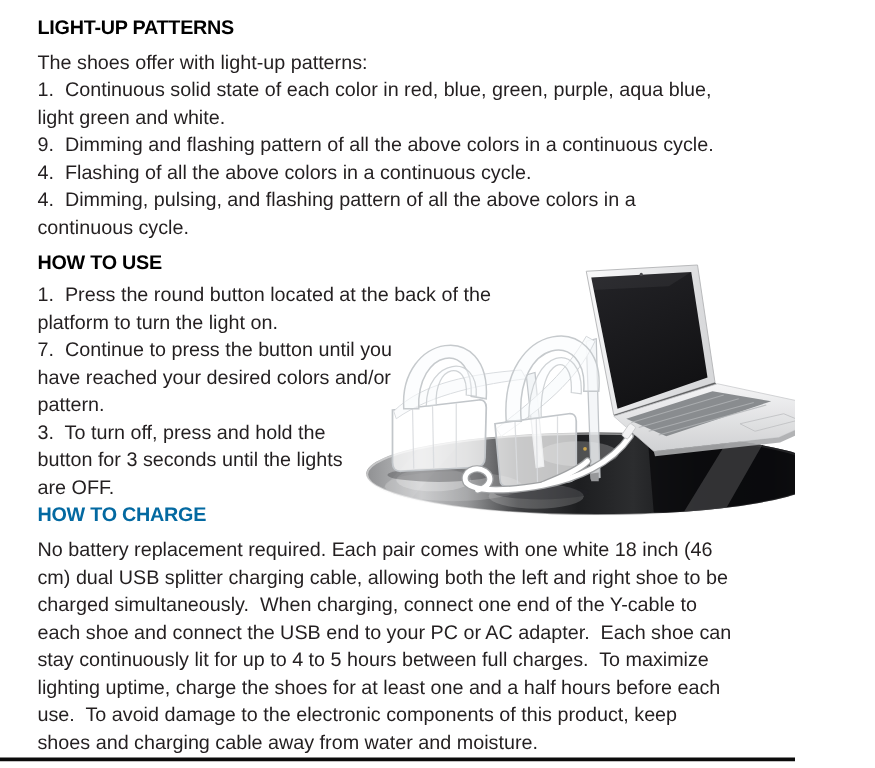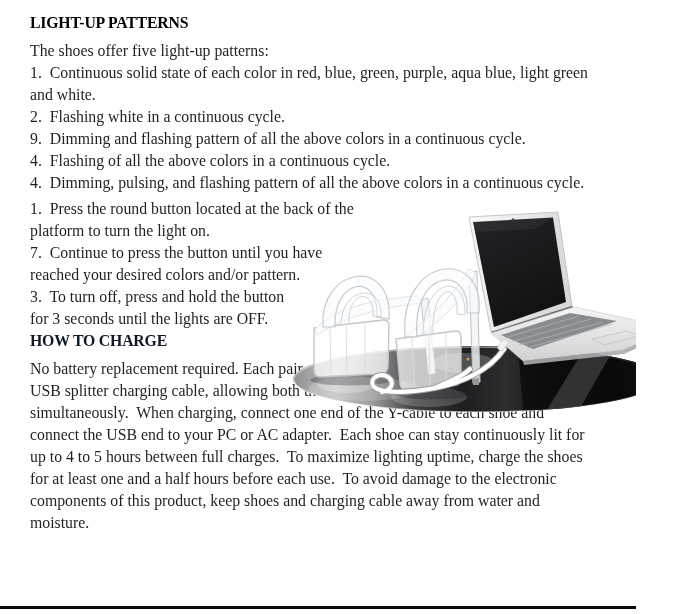--- a/index.html
+++ b/index.html
@@ -2,21 +2,21 @@
 <html><head>
 <meta charset="utf-8">
 <style>
   html, body { margin: 0; padding: 0; background: #ffffff; }
   .page {
     position: relative;
     width: 636px;
     height: 614px;
     background: #ffffff;
     overflow: hidden;
-    font-family: Liberation Serif, serif;
+    font-family: Liberation Sans, sans-serif;
     font-size: 15.8px;
     line-height: 22px;
     color: #231f20;
     box-sizing: border-box;
   }
   .content { padding: 12px 48px 0 30px; }
   .heading {
     font-weight: 700;
     color: #000000;
     font-size: 15.8px;
@@ -47,32 +47,32 @@
     height: 3px;
   }
 </style>
 </head>
 <body>
 
 <div class="page" style="color: rgb(35, 31, 32); background: rgb(255, 255, 255);">
   <div class="content">
 
     <div class="heading" style="color: rgb(0, 0, 0);">LIGHT-UP PATTERNS</div>
-    <p class="para intro">The shoes offer five light-up patterns:</p>
+    <p class="para intro">The shoes offer with light-up patterns:</p>
     <p class="para">1.  Continuous solid state of each color in red, blue, green, purple, aqua blue, light green and white.</p>
-    <p class="para">2.  Flashing white in a continuous cycle.</p>
     <p class="para">9.  Dimming and flashing pattern of all the above colors in a continuous cycle.</p>
     <p class="para">4.  Flashing of all the above colors in a continuous cycle.</p>
     <p class="para">4.  Dimming, pulsing, and flashing pattern of all the above colors in a continuous cycle.</p>
 
+    <div class="heading h-use" style="color: rgb(0, 0, 0);">HOW TO USE</div>
     <p class="para use-item-1">1.  Press the round button located at the back of the platform to turn the light on.</p>
     <p class="para use-item-2">7.  Continue to press the button until you have reached your desired colors and/or pattern.</p>
     <p class="para use-item-3">3.  To turn off, press and hold the button for 3 seconds until the lights are OFF.</p>
 
-    <div class="heading h-charge" style="color: #0f172a;">HOW TO CHARGE</div>
+    <div class="heading h-charge" style="color: #0369a1;">HOW TO CHARGE</div>
     <p class="para charge-body">No battery replacement required. Each pair comes with one white 18 inch (46 cm) dual USB splitter charging cable, allowing both the left and right shoe to be charged simultaneously.  When charging, connect one end of the Y-cable to each shoe and connect the USB end to your PC or AC adapter.  Each shoe can stay continuously lit for up to 4 to 5 hours between full charges.  To maximize lighting uptime, charge the shoes for at least one and a half hours before each use.  To avoid damage to the electronic components of this product, keep shoes and charging cable away from water and moisture.</p>
   </div>
 
   <div class="photo">
     <svg viewBox="0 0 414 217" xmlns="http://www.w3.org/2000/svg">
       <defs>
         <linearGradient id="discGrad" x1="0" y1="0" x2="1" y2="0">
           <stop offset="0" stop-color="#8f9092"></stop>
           <stop offset="0.12" stop-color="#c2c3c5"></stop>
           <stop offset="0.22" stop-color="#97989a"></stop>

